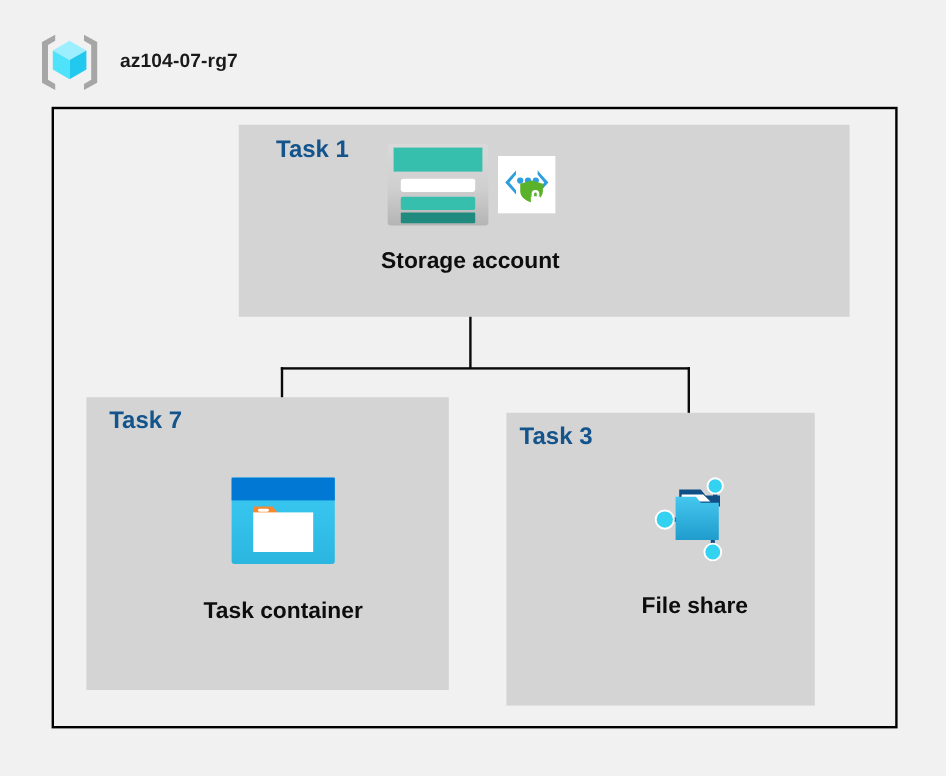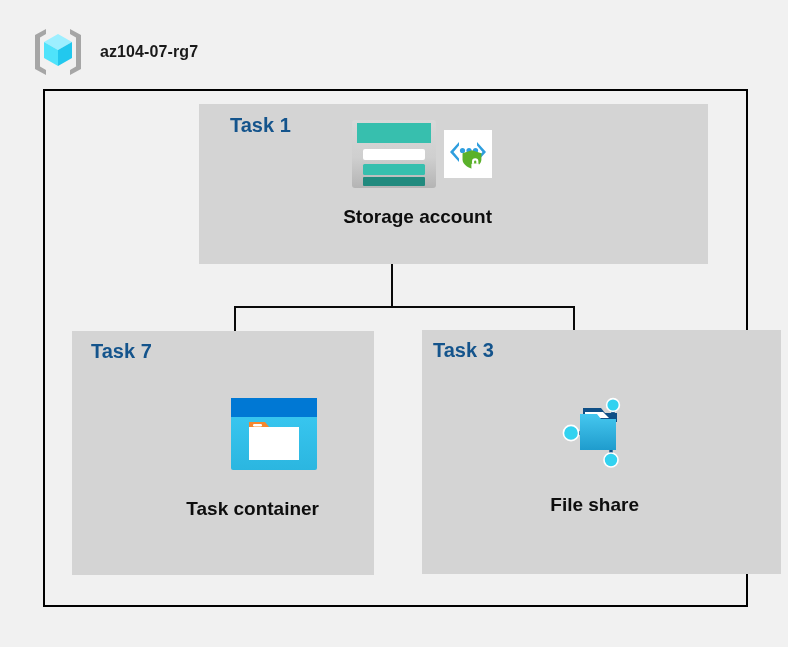--- a/index.html
+++ b/index.html
@@ -50,39 +50,39 @@
 
   
   .task-panel {
     position: absolute;
     background: #d4d4d4;
     box-sizing: border-box;
     padding-left: 32px;
   }
   #panel-task1 { left: 199px; top: 104px; width: 509px; height: 160px; }
   #panel-task5 { left: 72px;  top: 331px; width: 302px; height: 244px; }
-  #panel-task3 { left: 422px; top: 330px; width: 359px; height: 244px; }
+  #panel-task3 { left: 422px; top: 344px; width: 257px; height: 244px; }
 
   .task-label {
     position: absolute;
     font-size: 20px;
     font-weight: bold;
     color: #14548c;
     white-space: nowrap;
   }
   #panel-task1 .task-label { left: 31px; top: 10px; }
   #panel-task5 .task-label { left: 19px; top: 9px; }
   #panel-task3 .task-label { left: 11px; top: 9px; }
 
   
   .resource {
     position: absolute;
     display: flex;
     flex-direction: column;
-    align-items: flex-end;
+    align-items: center;
   }
   .resource-icons {
     display: flex;
     align-items: center;
     gap: 6px;
   }
   .resource-caption {
     font-size: 19px;
     font-weight: bold;
     color: #0d0d0d;

